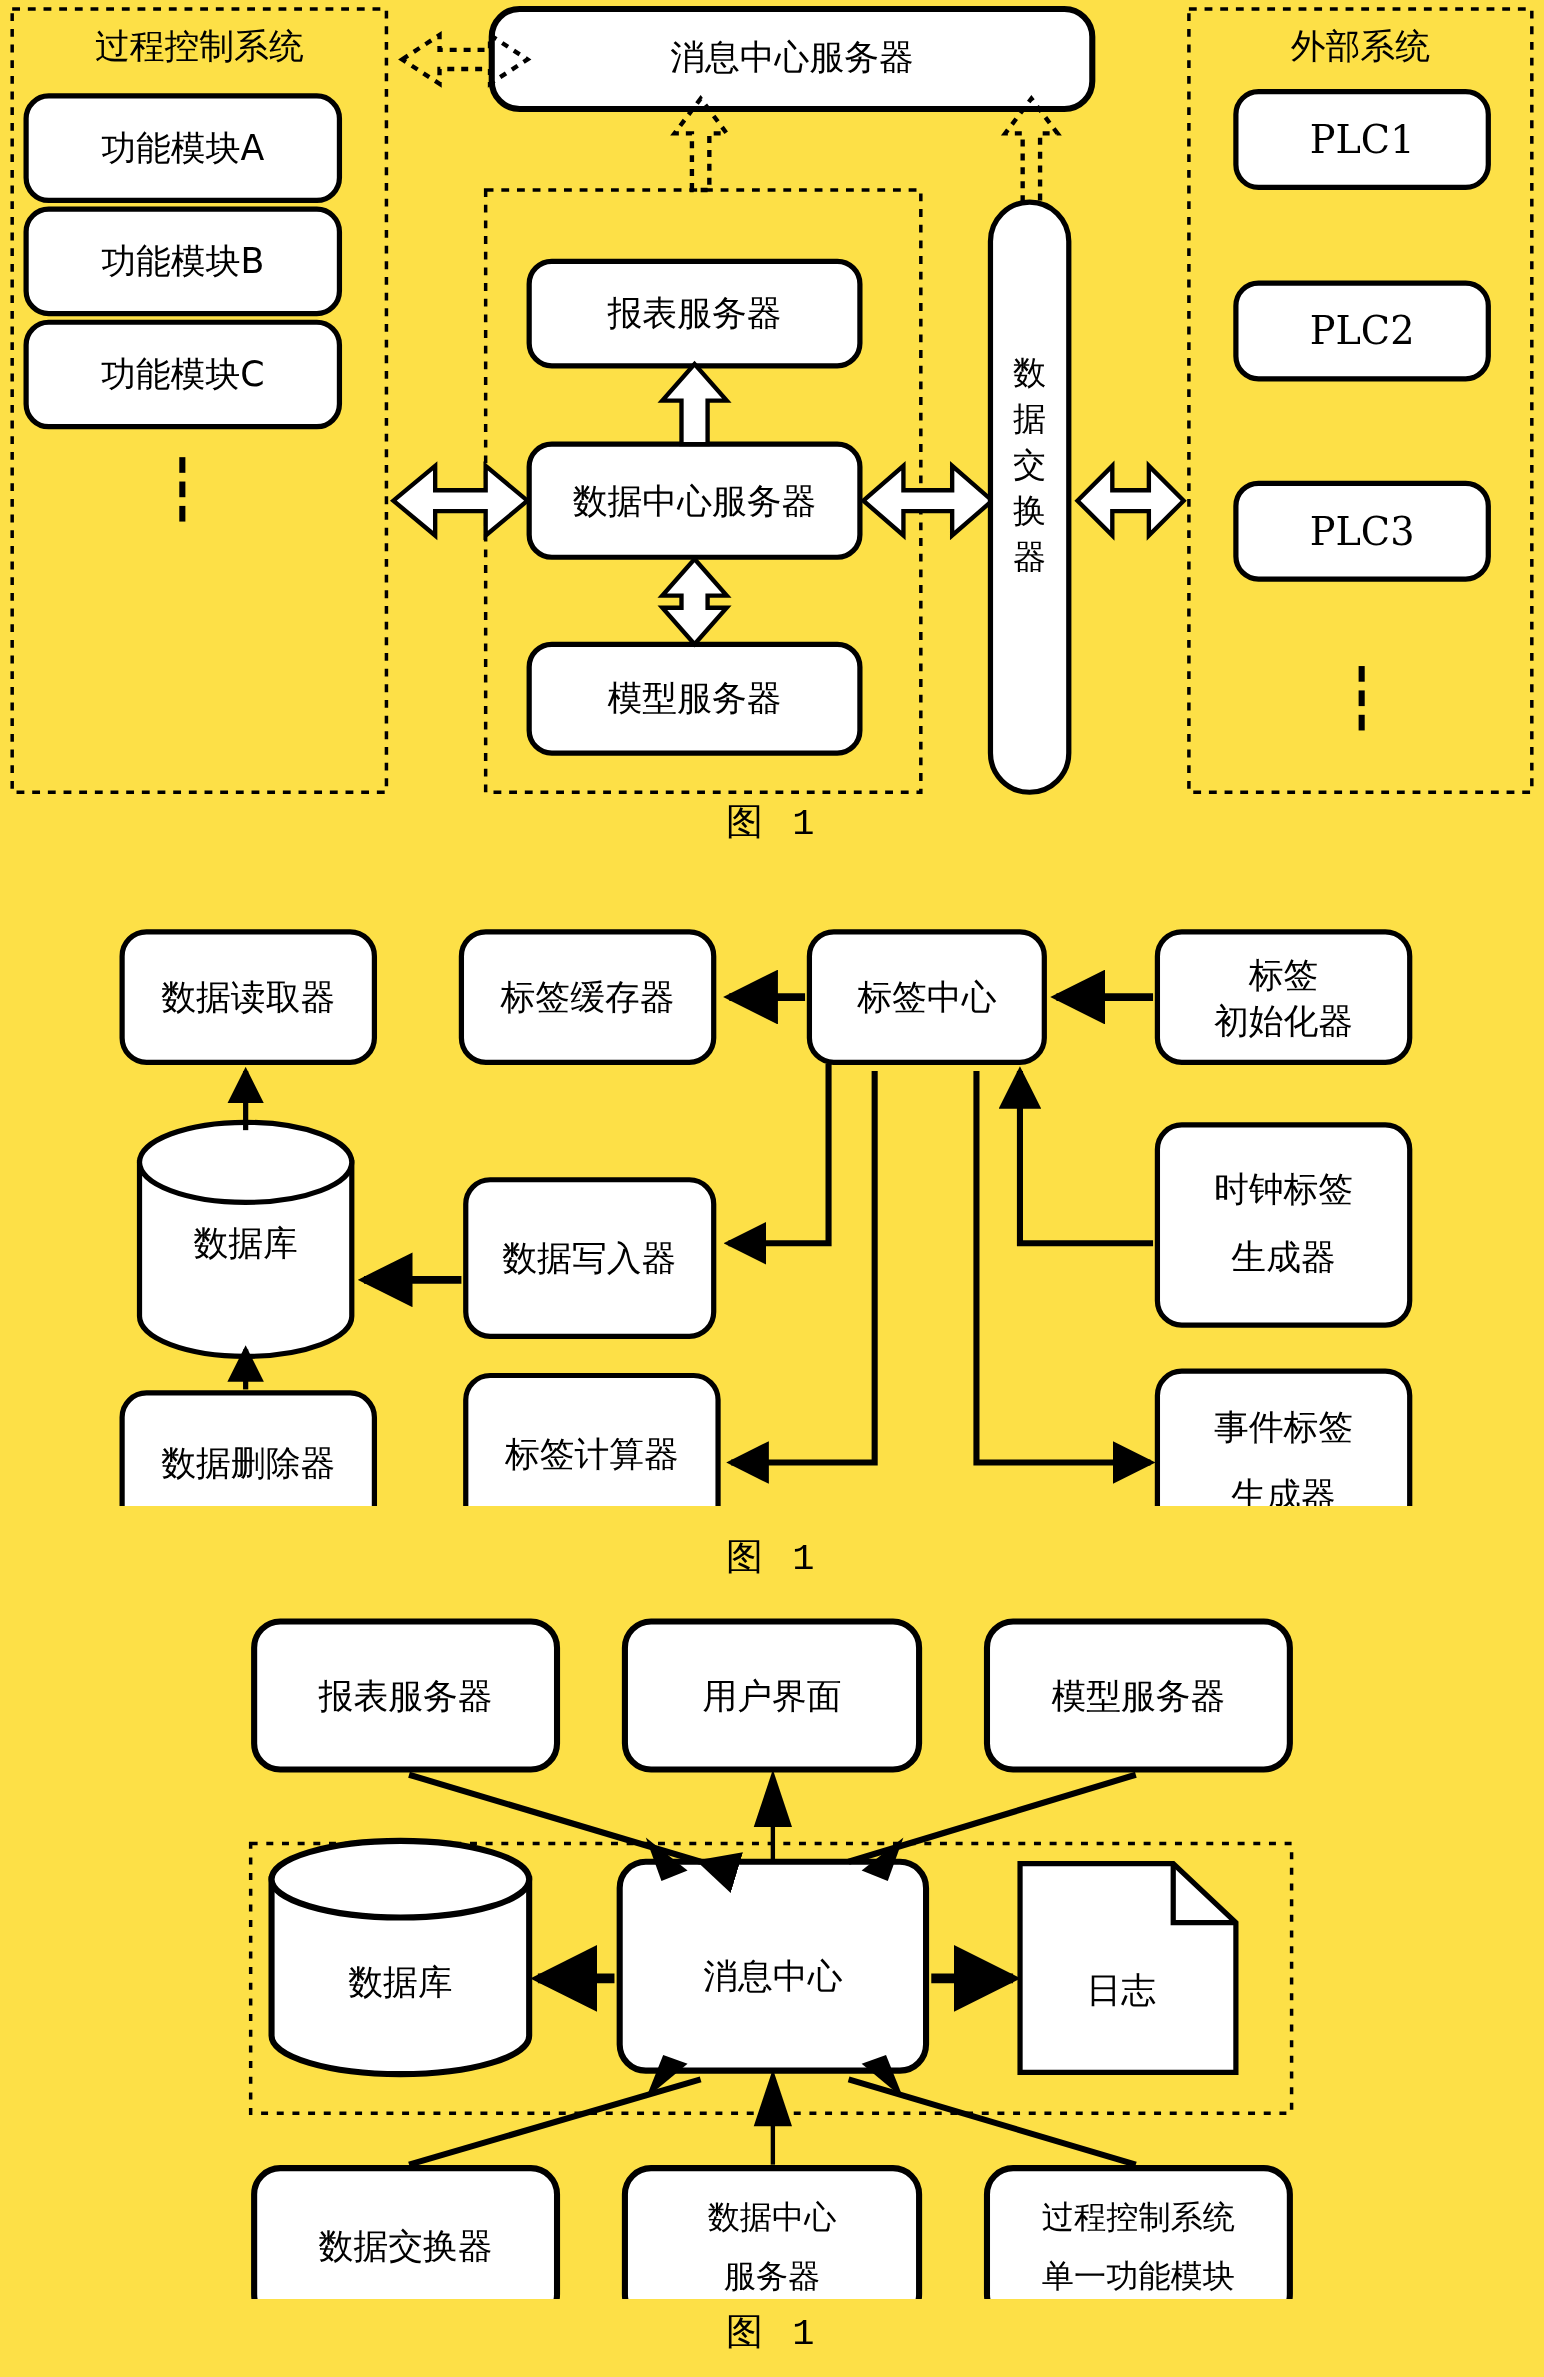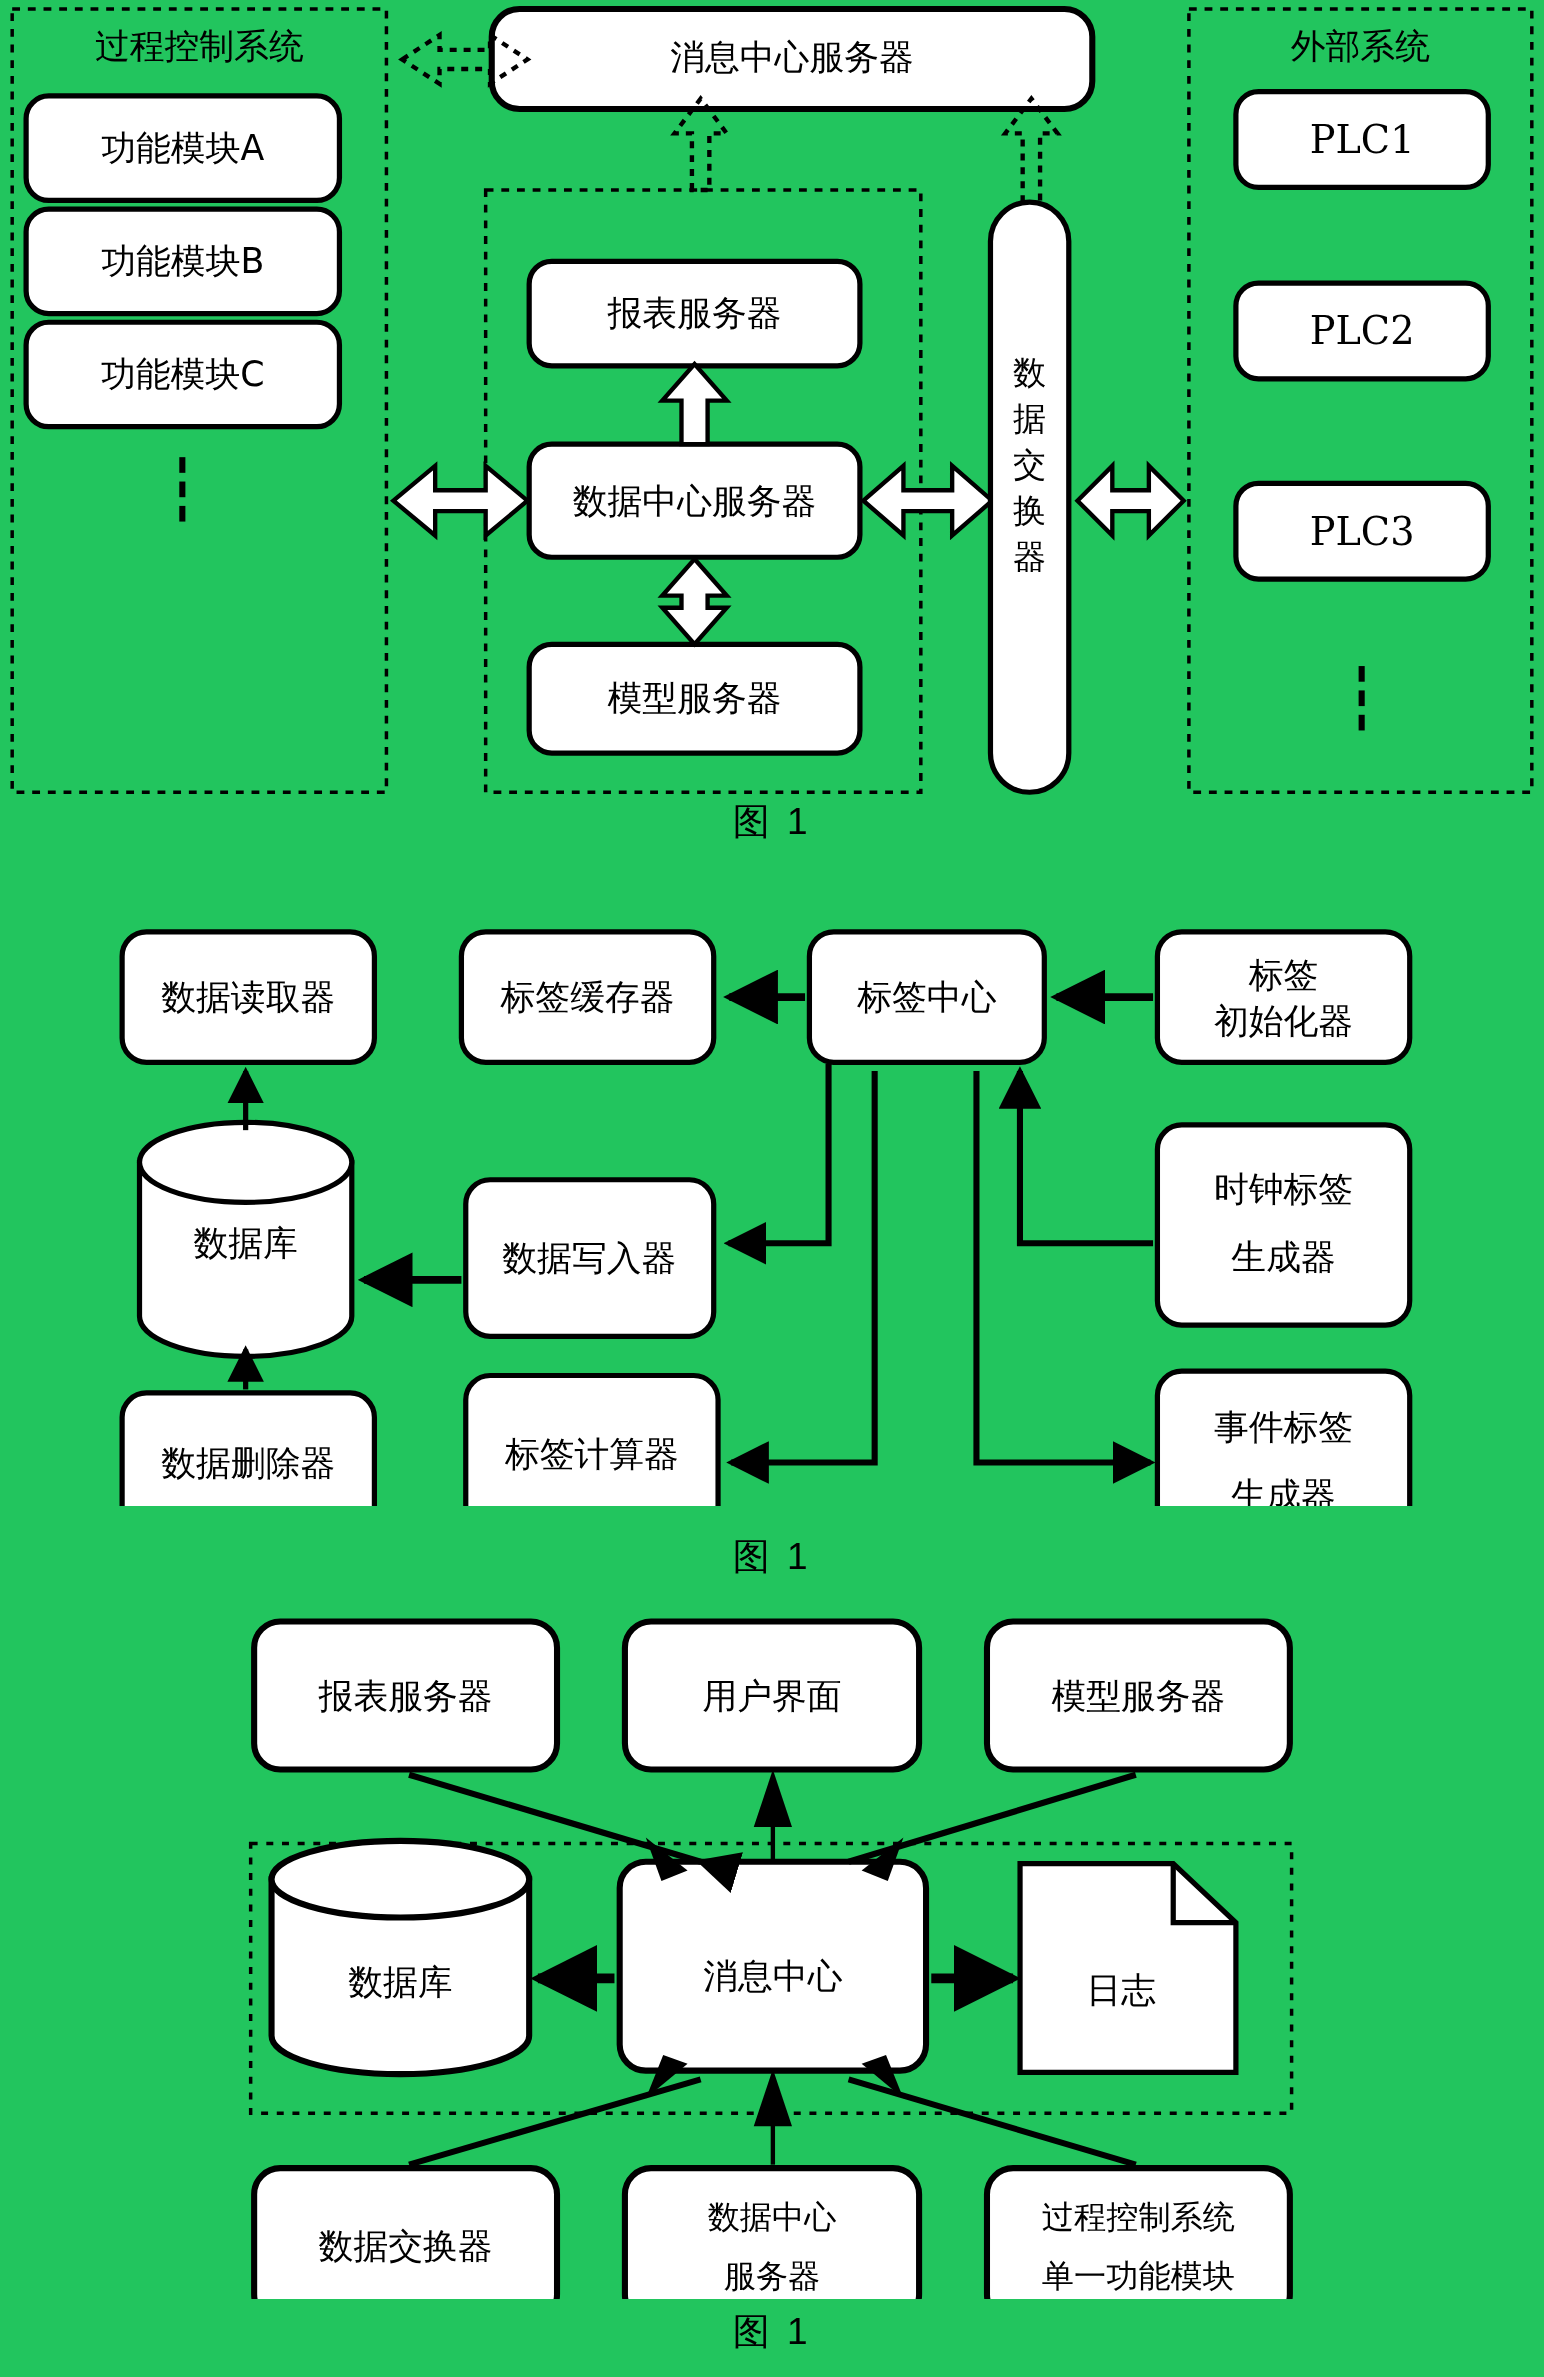--- a/index.html
+++ b/index.html
@@ -8,31 +8,31 @@
     background: #ffffff;
   }
   body {
     font-family: "DejaVu Sans", "Liberation Sans", sans-serif;
     color: #000000;
   }
   #page {
     position: relative;
     width: 1544px;
     height: 2377px;
-    background: #22c55e;
+    background: #fde047;
     overflow: hidden;
   }
   .fig-svg {
     position: absolute;
     left: 0;
     top: 0;
   }
   .caption {
     position: absolute;
-    font-family: Liberation Sans, sans-serif;
+    font-family: Liberation Mono, monospace;
     font-size: 37px;
     letter-spacing: 3.5px;
     text-align: center;
     color: #000;
   }
   svg text {
     font-family: "DejaVu Sans", "Liberation Sans", sans-serif;
     fill: #000;
     dominant-baseline: middle;
     text-anchor: middle;

